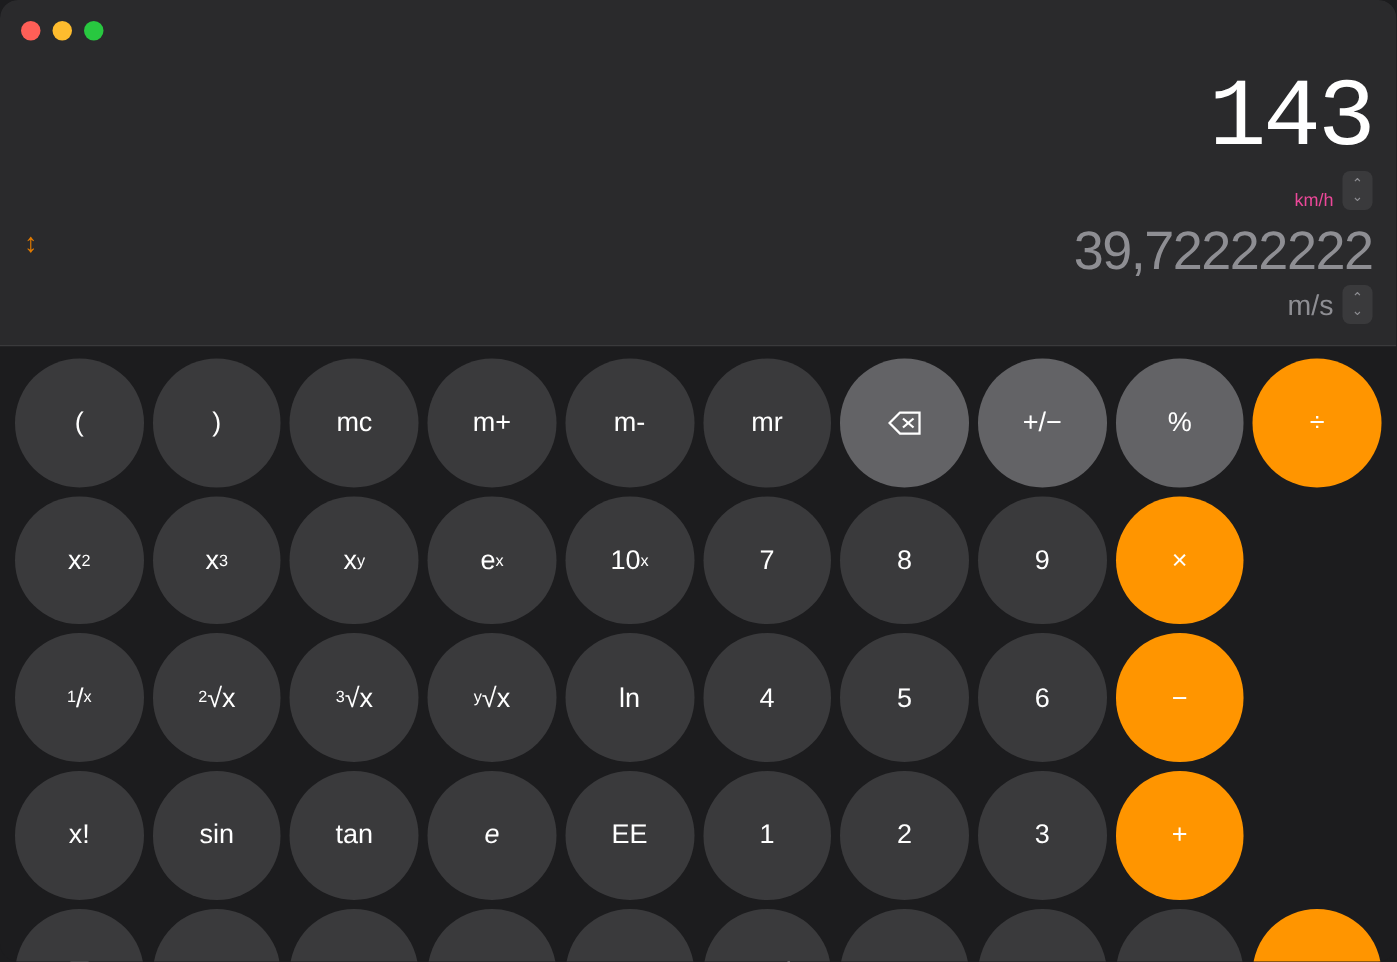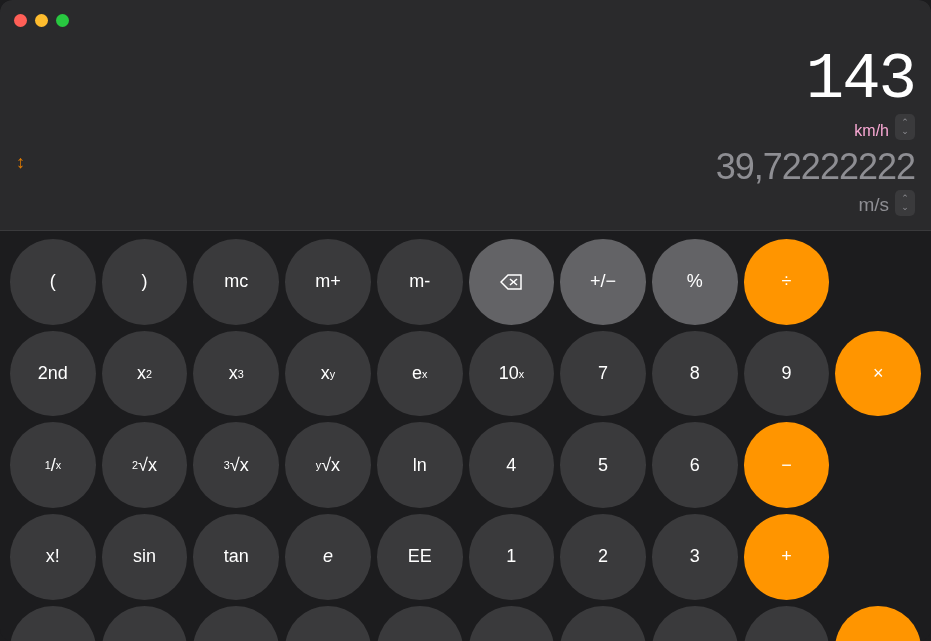--- a/index.html
+++ b/index.html
@@ -52,22 +52,22 @@
     .main-value {
       font-size: 64px;
       font-weight: 200;
       color: #ffffff;
       letter-spacing: -2px;
       line-height: 1;
       font-family: Liberation Mono, monospace;
     }
 
     .unit-label {
-      font-size: 16px;
-      color: #f9a8d4;
+      font-size: 12px;
+      color: #ec4899;
       margin-bottom: 2px;
       align-self: flex-end;
     }
 
     .unit-stepper {
       display: flex;
       flex-direction: column;
       align-items: center;
       justify-content: center;
       width: 20px;
@@ -248,33 +248,33 @@
 
 <div class="divider"></div>
 
 <div class="keypad" id="keypad">
 <div class="keypad-row">
       <button class="key">(</button>
       <button class="key">)</button>
       <button class="key">mc</button>
       <button class="key">m+</button>
       <button class="key">m-</button>
+      <button class="key">mr</button>
       <button class="key dark">
         <svg width="22" height="16" viewBox="0 0 22 16" fill="none">
           <path d="M8 1L1 8L8 15H21V1H8Z" stroke="#ffffff" stroke-width="1.5" fill="none"></path>
           <line x1="10" y1="5" x2="17" y2="11" stroke="#ffffff" stroke-width="1.5"></line>
           <line x1="17" y1="5" x2="10" y2="11" stroke="#ffffff" stroke-width="1.5"></line>
         </svg>
       </button>
       <button class="key dark">+/−</button>
       <button class="key dark">%</button>
       <button class="key orange">÷</button>
     </div>
     <div class="keypad-row">
-      <button class="key">2nd</button>
       <button class="key">x<sup>2</sup></button>
       <button class="key">x<sup>3</sup></button>
       <button class="key">x<sup>y</sup></button>
       <button class="key">e<sup>x</sup></button>
       <button class="key">10<sup>x</sup></button>
       <button class="key">7</button>
       <button class="key">8</button>
       <button class="key">9</button>
       <button class="key orange">×</button>
     </div>

